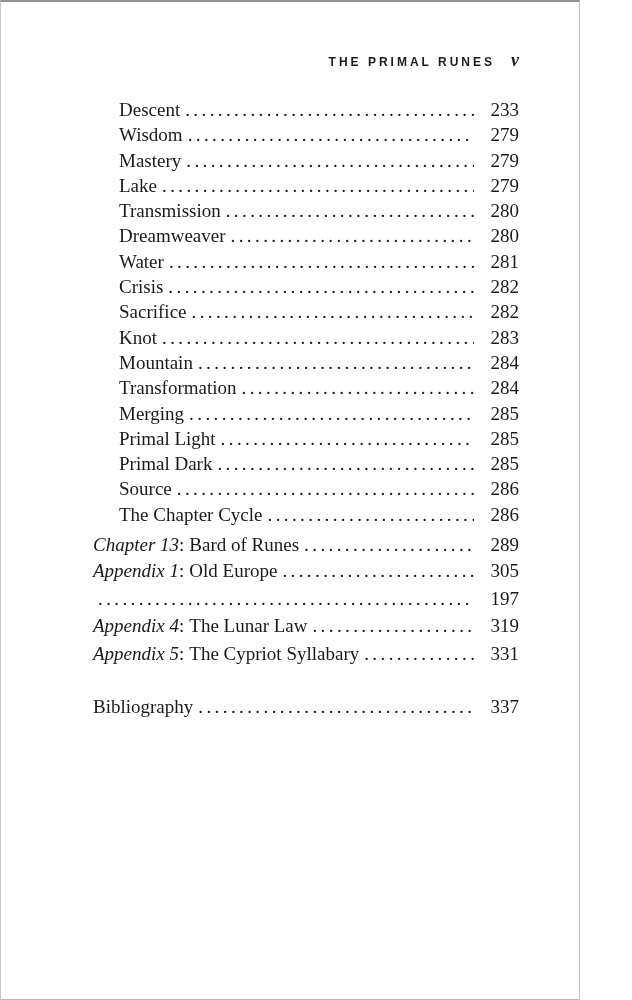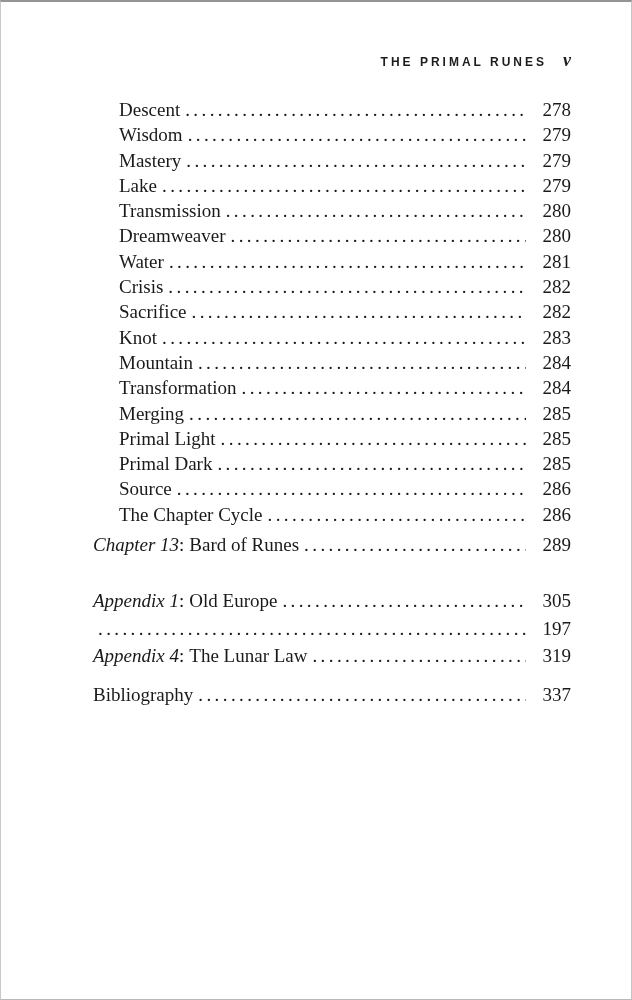--- a/index.html
+++ b/index.html
@@ -2,21 +2,21 @@
 <html><head>
 <meta charset="utf-8">
 <style>
   html, body {
     margin: 0;
     padding: 0;
     background: #ffffff;
   }
   .page-frame {
     position: relative;
-    width: 632px;
+    width: 580px;
     height: 1000px;
     box-sizing: border-box;
     background: #ffffff;
     border-top: 2px solid #949494;
     border-left: 1px solid #c8c8c8;
     border-right: 1px solid #c4c4c4;
     border-bottom: 1px solid #b9b9b9;
     overflow: hidden;
     font-family: "Liberation Serif", "DejaVu Serif", serif;
     color: #1a1a1a;
@@ -69,41 +69,41 @@
   }
   .dots::after {
     content: "................................................................................................................";
   }
   .page-num {
     flex: 0 0 auto;
     min-width: 32px;
     text-align: right;
   }
   .chapter-row { margin-top: 5px; }
-  .appendix-list { margin-top: 30px; }
+  .appendix-list { margin-top: 0; }
   .appendix-list .row { line-height: 27.5px; }
-  .bibliography-row { margin-top: 11px; line-height: 27.5px; }
+  .bibliography-row { margin-top: 26px; line-height: 27.5px; }
 </style>
 </head>
 <body>
 
 <div class="page-frame">
   <div class="content">
 
     <div class="running-head">
       <span>THE PRIMAL RUNES</span><span class="folio">v</span>
     </div>
 
     <div class="toc">
 
       <div class="sub-list">
   <div class="row">
     <span class="label">Descent</span>
     <span class="dots"></span>
-    <span class="page-num">278</span>
+    <span class="page-num">233</span>
   </div>
 
   <div class="row">
     <span class="label">Wisdom</span>
     <span class="dots"></span>
     <span class="page-num">279</span>
   </div>
 
   <div class="row">
     <span class="label">Mastery</span>
@@ -214,20 +214,25 @@
     <span class="page-num">197</span>
   </div>
 
 
   <div class="row">
     <span class="label-group"><span class="prefix">Appendix 4</span><span class="sep">:</span><span class="title">The Lunar Law</span></span>
     <span class="dots"></span>
     <span class="page-num">319</span>
   </div>
 
+  <div class="row">
+    <span class="label-group"><span class="prefix">Appendix 5</span><span class="sep">:</span><span class="title">The Cypriot Syllabary</span></span>
+    <span class="dots"></span>
+    <span class="page-num">331</span>
+  </div>
 </div>
 
       <div class="row bibliography-row">
         <span class="label">Bibliography</span>
         <span class="dots"></span>
         <span class="page-num">337</span>
       </div>
 
     </div>
   </div>

